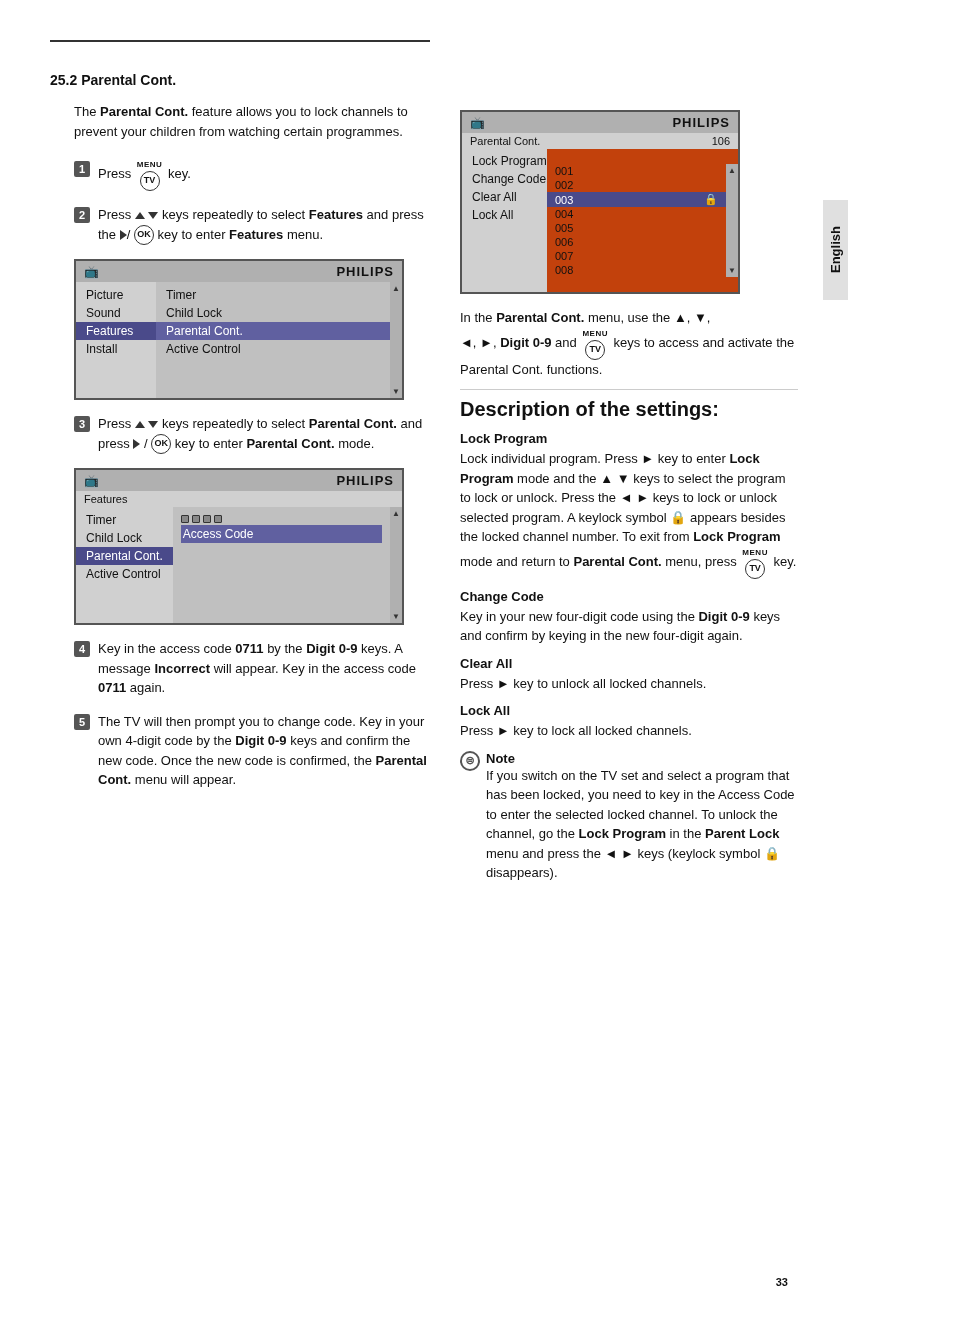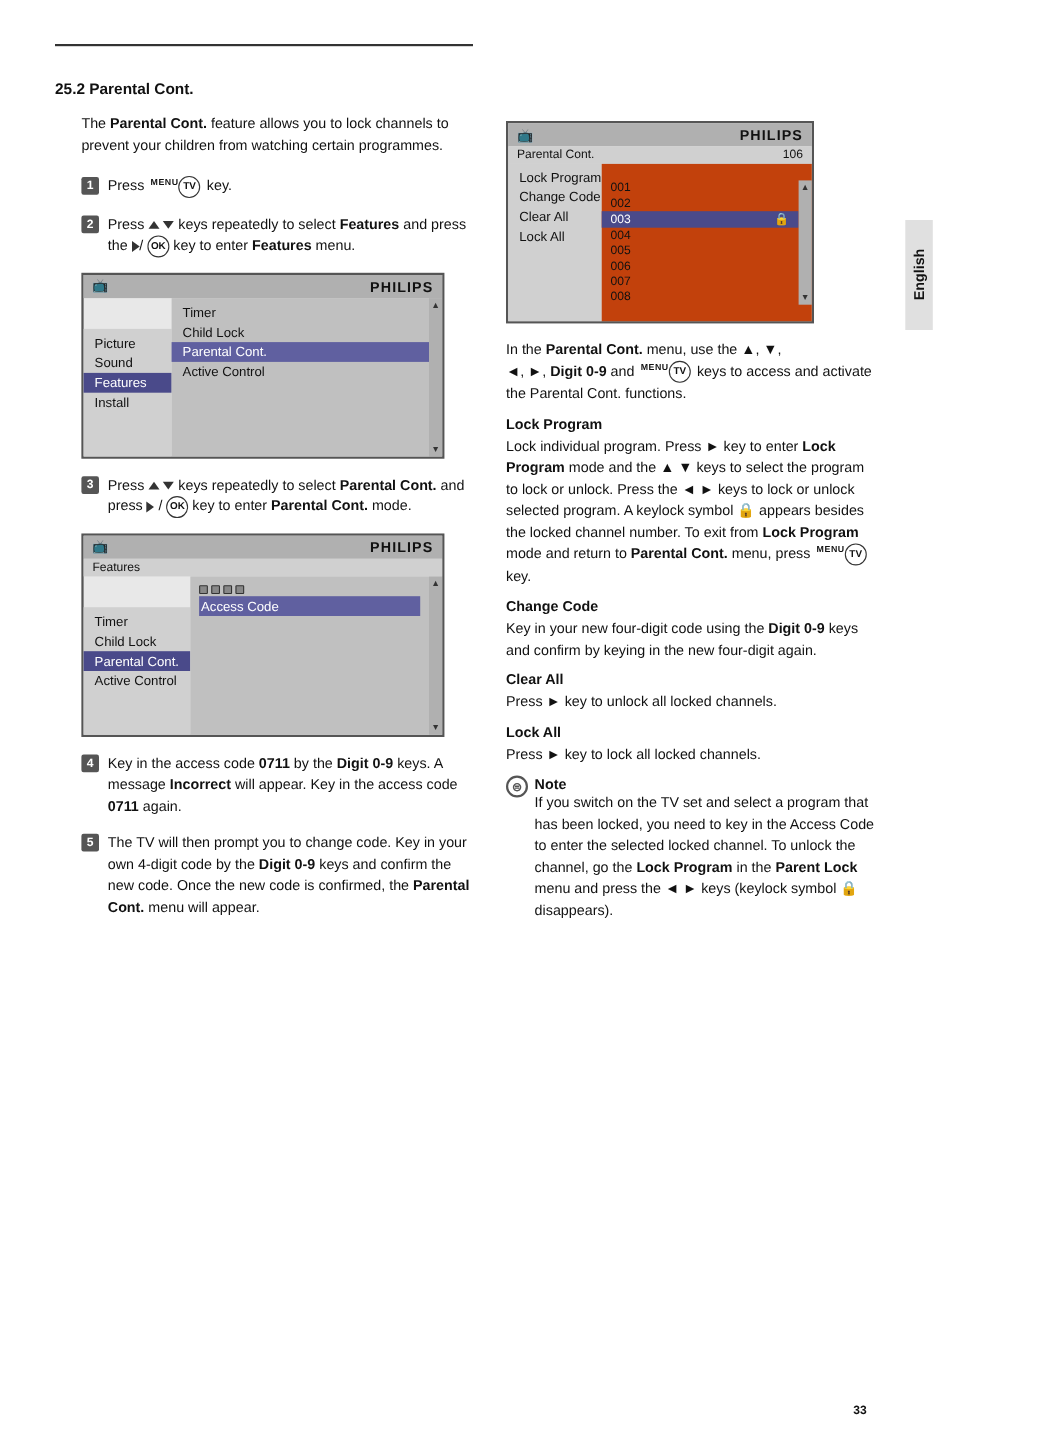--- a/index.html
+++ b/index.html
@@ -101,21 +101,22 @@
 
     .step-content {
       font-size: 13px;
       line-height: 1.5;
     }
     .step-content b { font-weight: bold; }
 
     
     .menu-icon {
       display: inline-flex;
-      flex-direction: row;
+      flex-direction: column;
+      align-items: center;
       vertical-align: middle;
       margin: 0 2px;
     }
     .menu-icon .menu-text {
       font-size: 8px;
       font-weight: bold;
       letter-spacing: 0.5px;
     }
     .menu-icon .circle-btn {
       border: 1.5px solid #333;
@@ -175,21 +176,20 @@
     }
 
     .philips-menu-body {
       display: flex;
     }
 
     .philips-left-menu {
       background: #d0d0d0;
       padding: 4px 0;
       min-width: 80px;
-      margin-top: 28px;
     }
 
     .philips-right-menu {
       background: #c0c0c0;
       padding: 4px 0;
       flex: 1;
     }
 
     .menu-item {
       padding: 2px 10px;
@@ -544,20 +544,21 @@
       <p class="desc-text">
         In the <b>Parental Cont.</b> menu, use the ▲, ▼,<br>
         ◄, ►, <b>Digit 0-9</b> and
         <span class="menu-icon" style="display:inline-flex;">
           <span class="menu-text">MENU</span>
           <span class="circle-btn">TV</span>
         </span>
         keys to access and activate the Parental Cont. functions.
       </p>
 
+      <div class="desc-heading">Description of the settings:</div>
 
       <div class="sub-heading">Lock Program</div>
       <p class="desc-text">
         Lock individual program. Press ► key to enter <b>Lock Program</b> mode and the ▲ ▼ keys to select the program to lock or unlock. Press the ◄ ► keys to lock or unlock selected program. A keylock symbol 🔒 appears besides the locked channel number. To exit from <b>Lock Program</b> mode and return to <b>Parental Cont.</b> menu, press
         <span class="menu-icon" style="display:inline-flex;">
           <span class="menu-text">MENU</span>
           <span class="circle-btn">TV</span>
         </span>
         key.
       </p>

